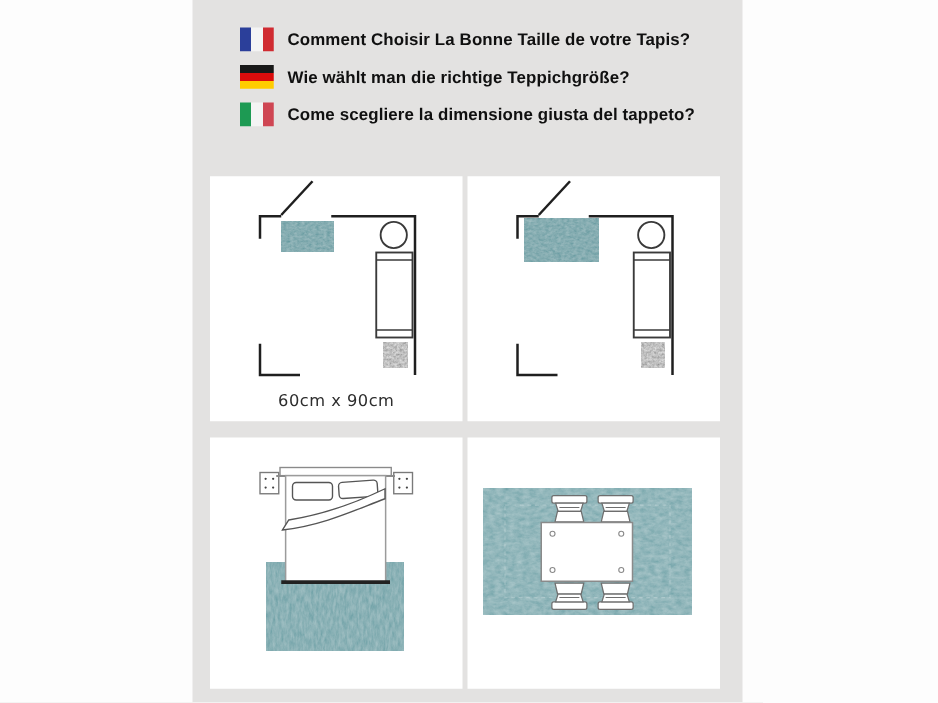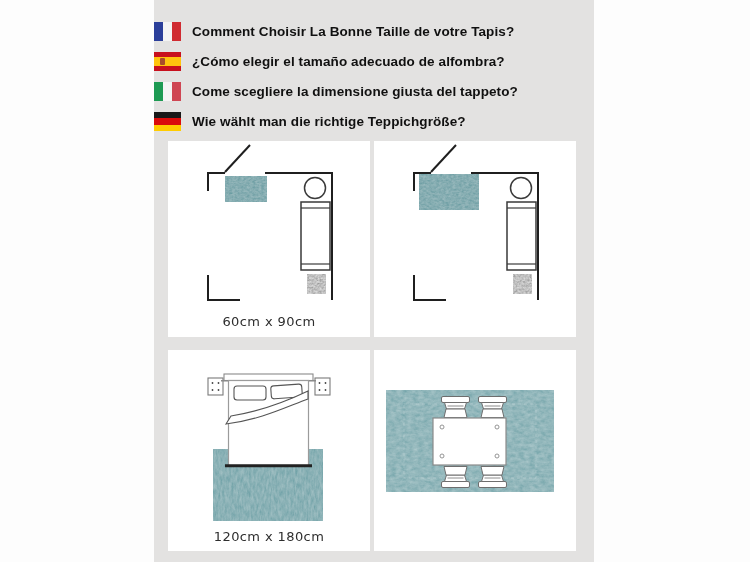--- a/index.html
+++ b/index.html
@@ -1,20 +1,20 @@
 <!DOCTYPE html>
 <html><head>
 <meta charset="utf-8">
 <style>
   html,body{margin:0;padding:0;}
   body{width:750px;height:562px;background:#fdfdfd;font-family:"Liberation Sans",sans-serif;}
   .page{position:relative;width:750px;height:562px;background:#fdfdfd;overflow:hidden;}
   .column{position:absolute;left:154px;top:0;width:440px;height:562px;background:#e3e2e1;}
   
-  .header{position:absolute;left:0;top:16px;width:440px;box-sizing:border-box;}
+  .header{position:absolute;left:0;top:16px;width:440px;padding-left:38px;box-sizing:border-box;}
   .hrow{display:flex;align-items:center;height:30px;}
   .flag{width:27px;height:19px;flex:none;position:relative;display:inline-block;}
   .flag-france{background:linear-gradient(to right,#2b3f9a 0 33.4%,#f4f4f4 33.4% 66.7%,#d02b31 66.7% 100%);}
   .flag-spain{background:linear-gradient(to bottom,#c8101e 0 26%,#ffc30e 26% 74%,#c8101e 74% 100%);}
   .flag-spain .emblem{position:absolute;left:6px;top:6px;width:5px;height:7px;background:#a84b2a;border-radius:1px;}
   .flag-italy{background:linear-gradient(to right,#1d9a53 0 33.4%,#f4f4f4 33.4% 66.7%,#cf4653 66.7% 100%);}
   .flag-germany{background:linear-gradient(to bottom,#181818 0 33.4%,#da0c0c 33.4% 66.7%,#fc0 66.7% 100%);}
   .htext{margin-left:11px;font-weight:700;font-size:13.5px;color:#101010;letter-spacing:0.1px;white-space:nowrap;}
   
   .grid{position:absolute;left:14px;top:141px;width:413px;display:grid;
@@ -34,32 +34,26 @@
 
 <div class="page">
   <div class="column">
 
     <div class="header">
       <div class="hrow">
         <span class="flag flag-france"></span>
         <span class="htext">Comment Choisir La Bonne Taille de votre Tapis?</span>
       </div>
       <div class="hrow">
-        <span class="flag flag-spain">
-            <span class="emblem"></span>
-          </span>
-        <span class="htext">¿Cómo elegir el tamaño adecuado de alfombra?</span>
+        <span class="flag flag-germany"></span>
+        <span class="htext">Wie wählt man die richtige Teppichgröße?</span>
       </div>
       <div class="hrow">
         <span class="flag flag-italy"></span>
         <span class="htext">Come scegliere la dimensione giusta del tappeto?</span>
-      </div>
-      <div class="hrow">
-        <span class="flag flag-germany"></span>
-        <span class="htext">Wie wählt man die richtige Teppichgröße?</span>
       </div>
     </div>
 
     <div class="grid">
 
       <div class="panel">
         <svg class="scene scene-top" viewBox="0 0 202 164">
           <defs>
             <filter id="rugA" x="-5%" y="-5%" width="110%" height="110%">
               <feTurbulence type="fractalNoise" baseFrequency="0.35 0.55" numOctaves="3" seed="7" stitchTiles="stitch"></feTurbulence>
@@ -173,21 +167,20 @@
           <g>
             <rect x="56" y="24" width="89" height="6.5" fill="#fff" stroke="#8a8a8a" stroke-width="1.1"></rect>
             <line x1="53" y1="30.8" x2="148" y2="30.8" stroke="#8a8a8a" stroke-width="1.6"></line>
             <rect x="60.5" y="30.5" width="80" height="85" fill="#fff" stroke="#9b9b9b" stroke-width="1.2"></rect>
             <rect x="66" y="36" width="32" height="14" rx="3" fill="#fff" stroke="#555" stroke-width="1.1"></rect>
             <rect x="103" y="35" width="31" height="13" rx="3" fill="#fff" stroke="#555" stroke-width="1.1" transform="rotate(-4 118 41)"></rect>
             <path d="M140,41 C113,54 88,62 63,66 L58,74 C92,70 118,57 140,49 Z" fill="#fff" stroke="#555" stroke-width="1.1"></path>
             <line x1="57" y1="115.7" x2="144" y2="115.7" stroke="#222" stroke-width="3"></line>
           </g>
         </svg>
-        <div class="plabel">120cm x 180cm</div>
       </div>
 
       <div class="panel">
         <svg class="scene scene-bottom" viewBox="0 0 202 171">
           <defs>
             <filter id="rugD" x="-5%" y="-5%" width="110%" height="110%">
               <feTurbulence type="fractalNoise" baseFrequency="0.18 0.30" numOctaves="4" seed="5" stitchTiles="stitch"></feTurbulence>
               <feColorMatrix type="saturate" values="0"></feColorMatrix>
               <feComponentTransfer>
                 <feFuncR type="table" tableValues="0.12 0.46"></feFuncR>

